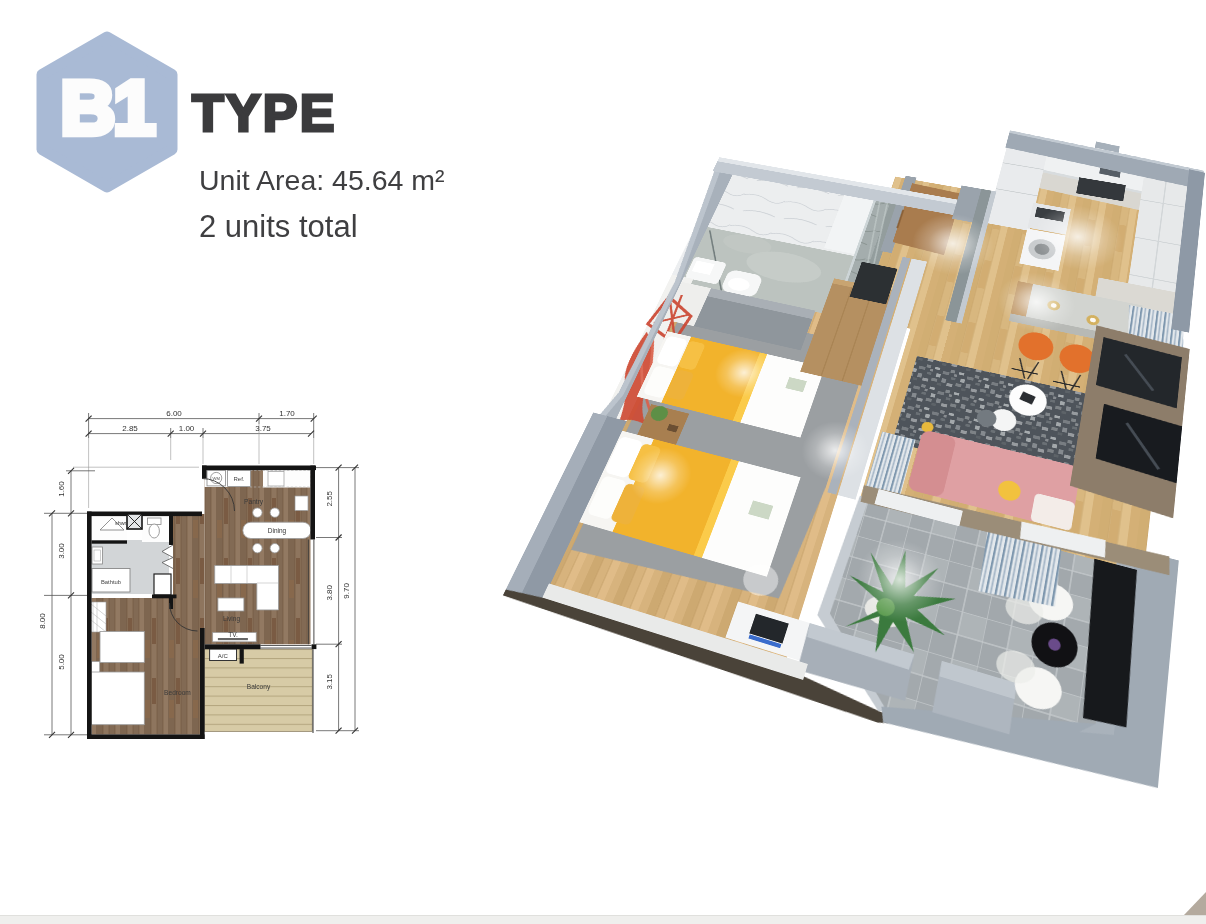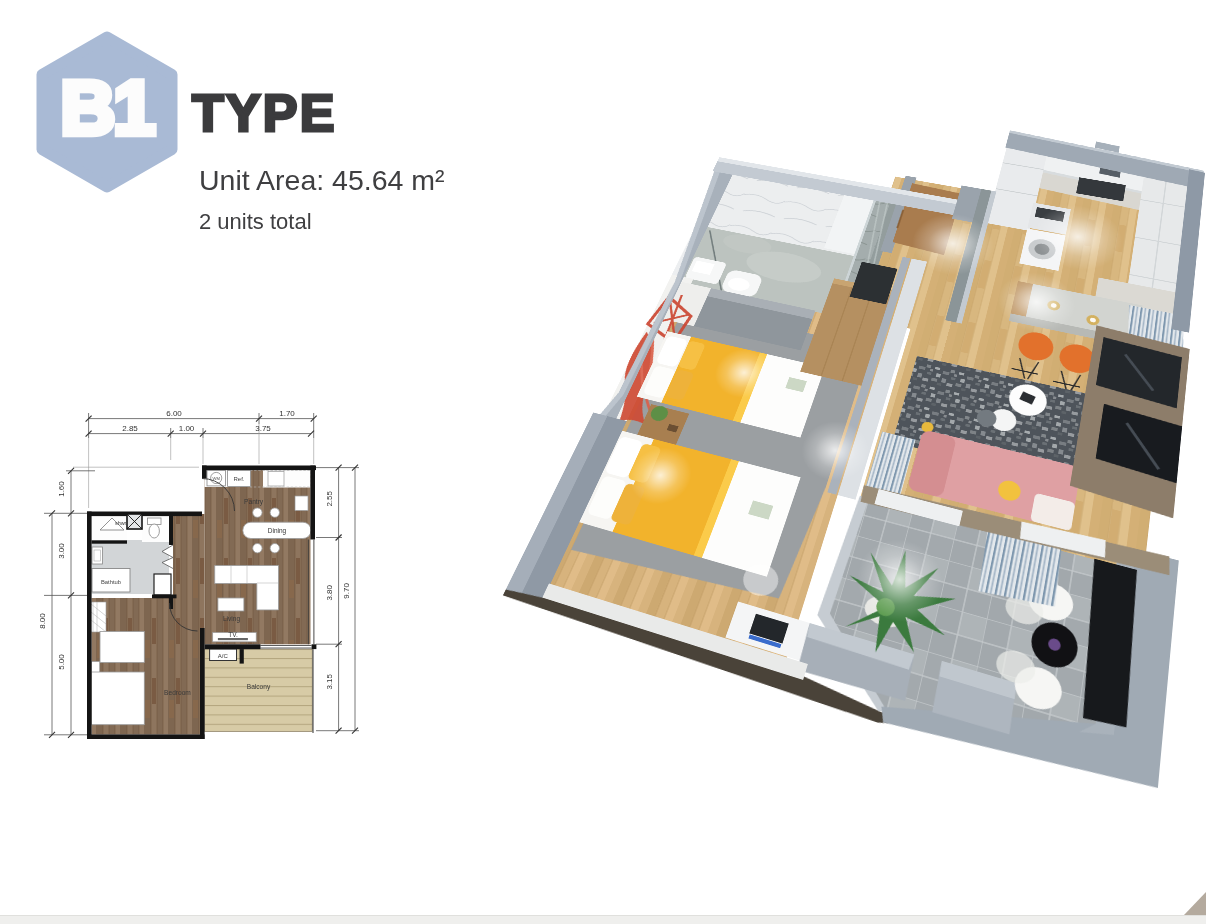--- a/index.html
+++ b/index.html
@@ -16,21 +16,21 @@
 <svg class="abs" style="left:0;top:0" width="480" height="260" viewBox="0 0 480 260">
   <polygon points="107,37 172,74.5 172,149.5 107,187 42,149.5 42,74.5" fill="#a9bad5" stroke="#a9bad5" stroke-width="11" stroke-linejoin="round"></polygon>
 
   <text x="107" y="134" font-size="76" font-weight="bold" fill="#fcfcfc" text-anchor="middle" style="letter-spacing:-2px" stroke="#fcfcfc" stroke-width="6.5">B1</text>
 
   <text x="192" y="131" font-size="52" font-weight="bold" fill="#3b3b3d" stroke="#3b3b3d" stroke-width="3" style="letter-spacing:2.2px">TYPE</text>
 </svg>
 
 <div class="abs" style="left:199px;top:164px;font-size:28.5px;color:#3f3f41;">Unit Area: 45.64 m²</div>
 
-<div class="abs" style="left:199px;top:209px;font-size:22px;color:#3f3f41;">2 units total</div>
+<div class="abs" style="left:199px;top:209px;font-size:31px;color:#3f3f41;">2 units total</div>
 
 <svg class="abs" style="left:0;top:390px" width="400" height="370" viewBox="0 390 400 370">
 <defs>
 <pattern id="wood2d" patternUnits="userSpaceOnUse" width="24" height="60">
   <rect width="24" height="60" fill="#87705a"></rect>
   <rect x="0" width="7" height="60" fill="#7e6650"></rect>
   <rect x="7" width="6" height="60" fill="#8e755e"></rect>
   <rect x="13" width="6" height="60" fill="#826a54"></rect>
   <rect x="19" width="5" height="60" fill="#927962"></rect>
   <line x1="7" y1="0" x2="7" y2="60" stroke="#6b4f39" stroke-width="0.5"></line>

